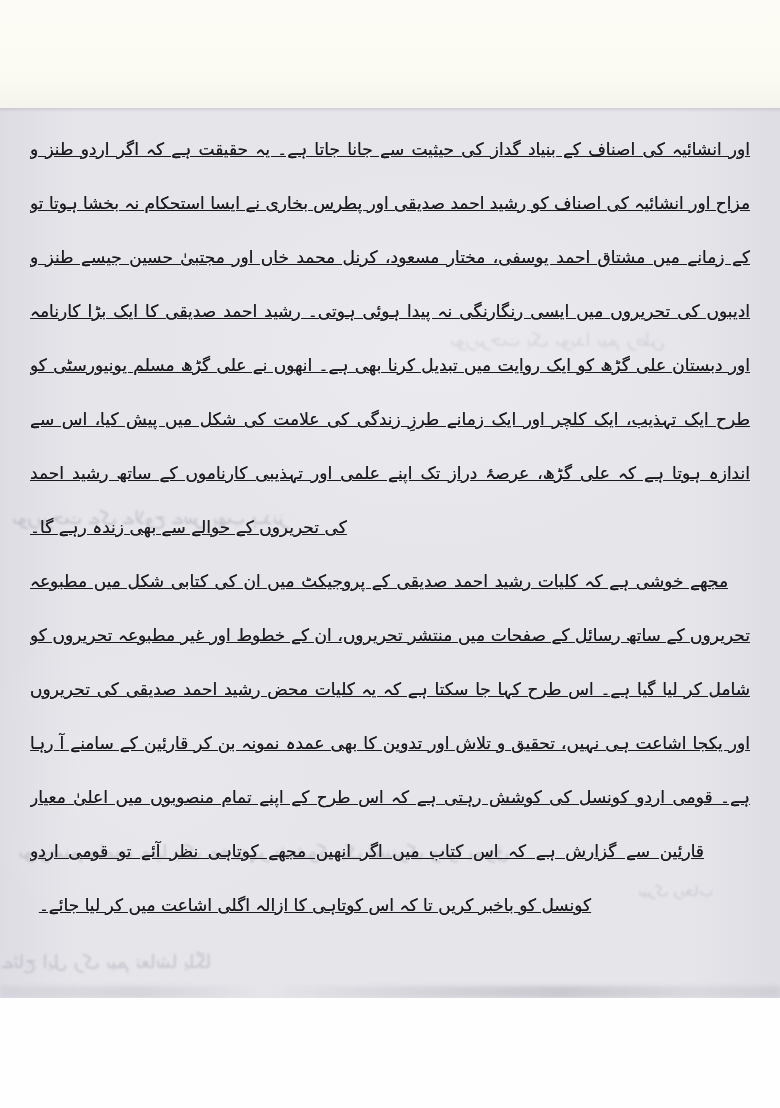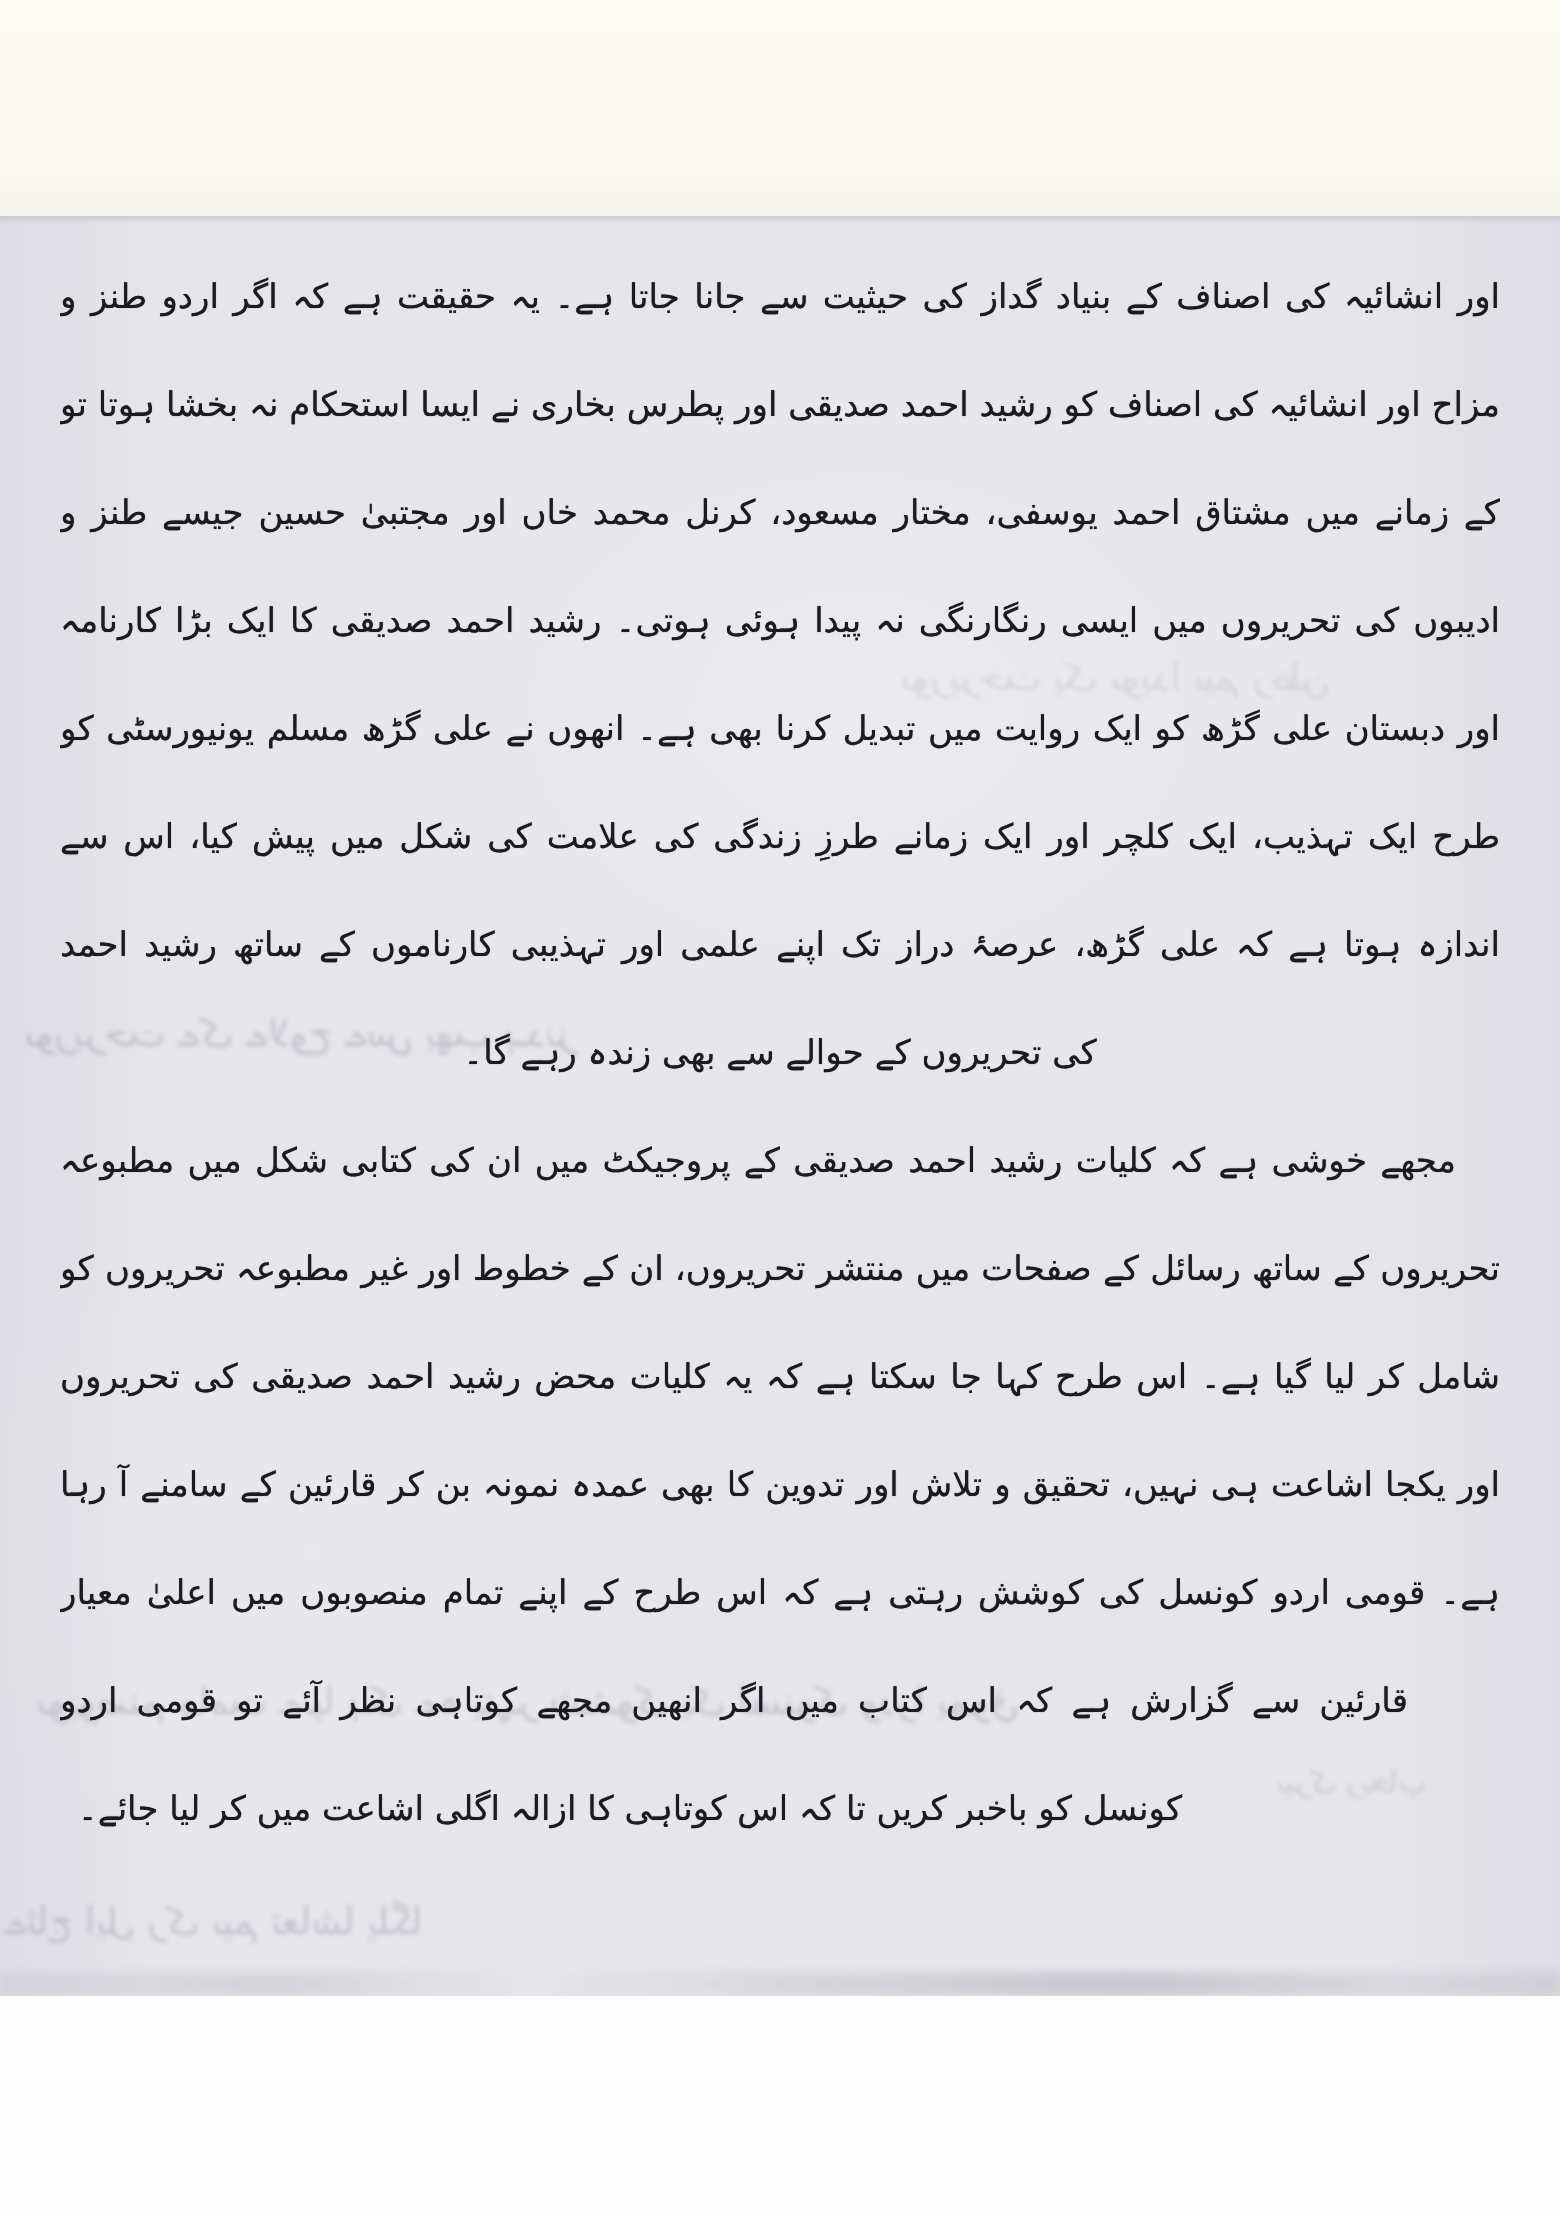--- a/index.html
+++ b/index.html
@@ -43,28 +43,29 @@
     filter:blur(2px);
   }
 
   
   .text-col{
     position:absolute;top:14px;left:30px;right:30px;
     direction:rtl;
     color:#1b1a1f;
     font-size:17px;font-weight:500;
     text-rendering:optimizeLegibility;
+    text-decoration:underline;
   }
   .line{
     height:54px;line-height:54px;
     white-space:normal;overflow:hidden;
     text-shadow:0 0 .4px rgba(20,20,26,.8);
   }
   .line--full{text-align:justify;text-align-last:justify;}
-  .line--right{text-align:center;}
+  .line--right{text-align:left;}
   .line--indent-sm{padding-right:22px;}
   .line--indent-md{padding-right:46px;}
   .line--offset-right{padding-right:150px;text-align:center;}
 
   
   .ghost{
     position:absolute;direction:rtl;white-space:nowrap;overflow:hidden;
     color:#8f8d9e;font-size:19px;line-height:30px;
     transform:scaleX(-1);
     filter:blur(1.1px);

